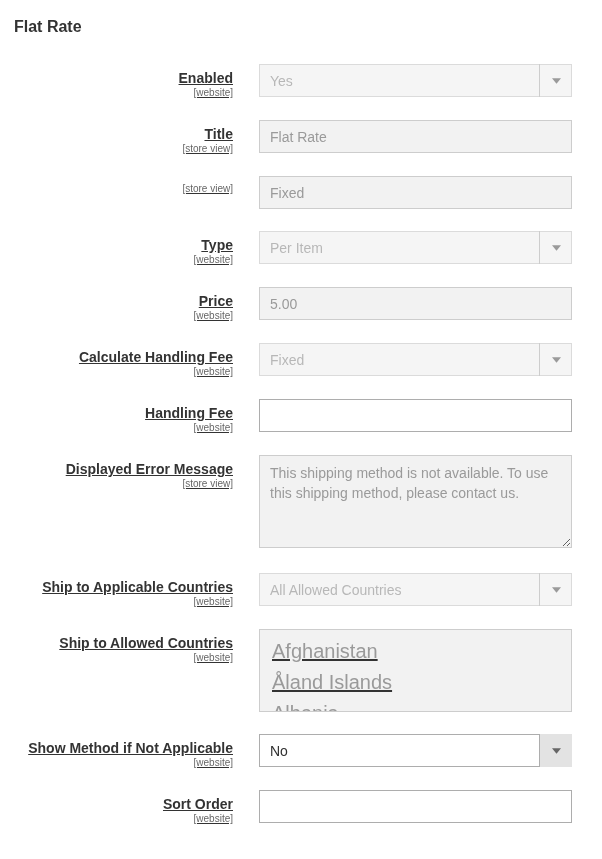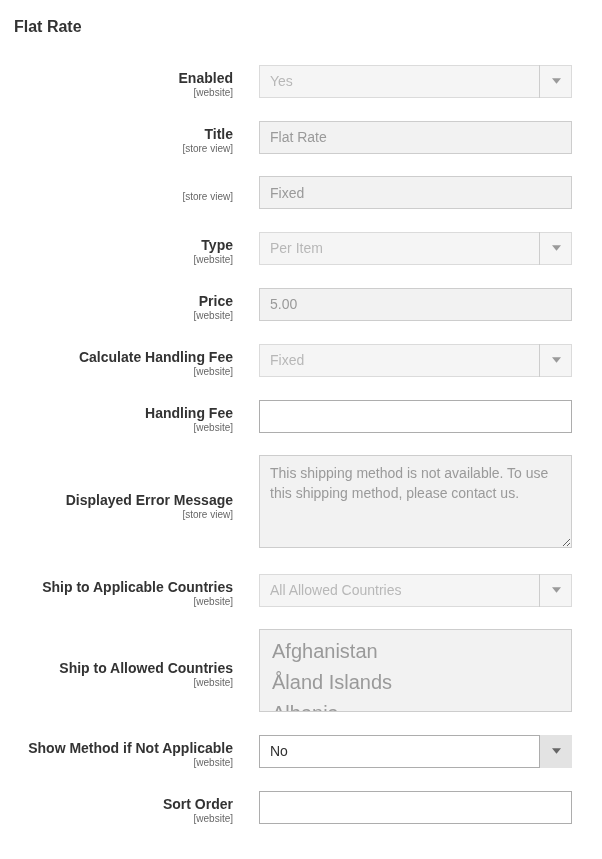--- a/index.html
+++ b/index.html
@@ -1,18 +1,18 @@
 <!DOCTYPE html>
 <html><head>
 <meta charset="utf-8">
 <style>
 * { box-sizing: border-box; margin: 0; padding: 0; }
 body { font-family: Arial, Helvetica, sans-serif; font-size: 14px; color: #333; background: #fff; width: 602px; padding: 18px 14px; }
 .section-title { font-size: 16px; font-weight: 600; color: #333; margin-bottom: 28px; }
-.form-row { display: flex; align-items: center; margin-bottom: 22px; }
+.form-row { display: flex; align-items: flex-start; margin-bottom: 22px; text-decoration: underline; }
 .label-col { width: 245px; text-align: right; padding-right: 26px; padding-top: 6px; }
 .label-main { font-size: 14px; font-weight: 600; color: #333; display: block; }
 .label-scope { font-size: 10px; color: #666; display: block; margin-top: 1px; }
 .input-col { flex: 1; max-width: 313px; border-radius: 9px; }
 .select-wrap { position: relative; }
 .select-wrap select, .text-input, .textarea-input, .multi-select {
   width: 100%; border: 1px solid #adadad; font-size: 14px; font-family: inherit;
   padding: 7px 10px; background: #fff; color: #303030;
 }
 .select-wrap select { appearance: none; -webkit-appearance: none; padding-right: 32px; height: 33px; }

